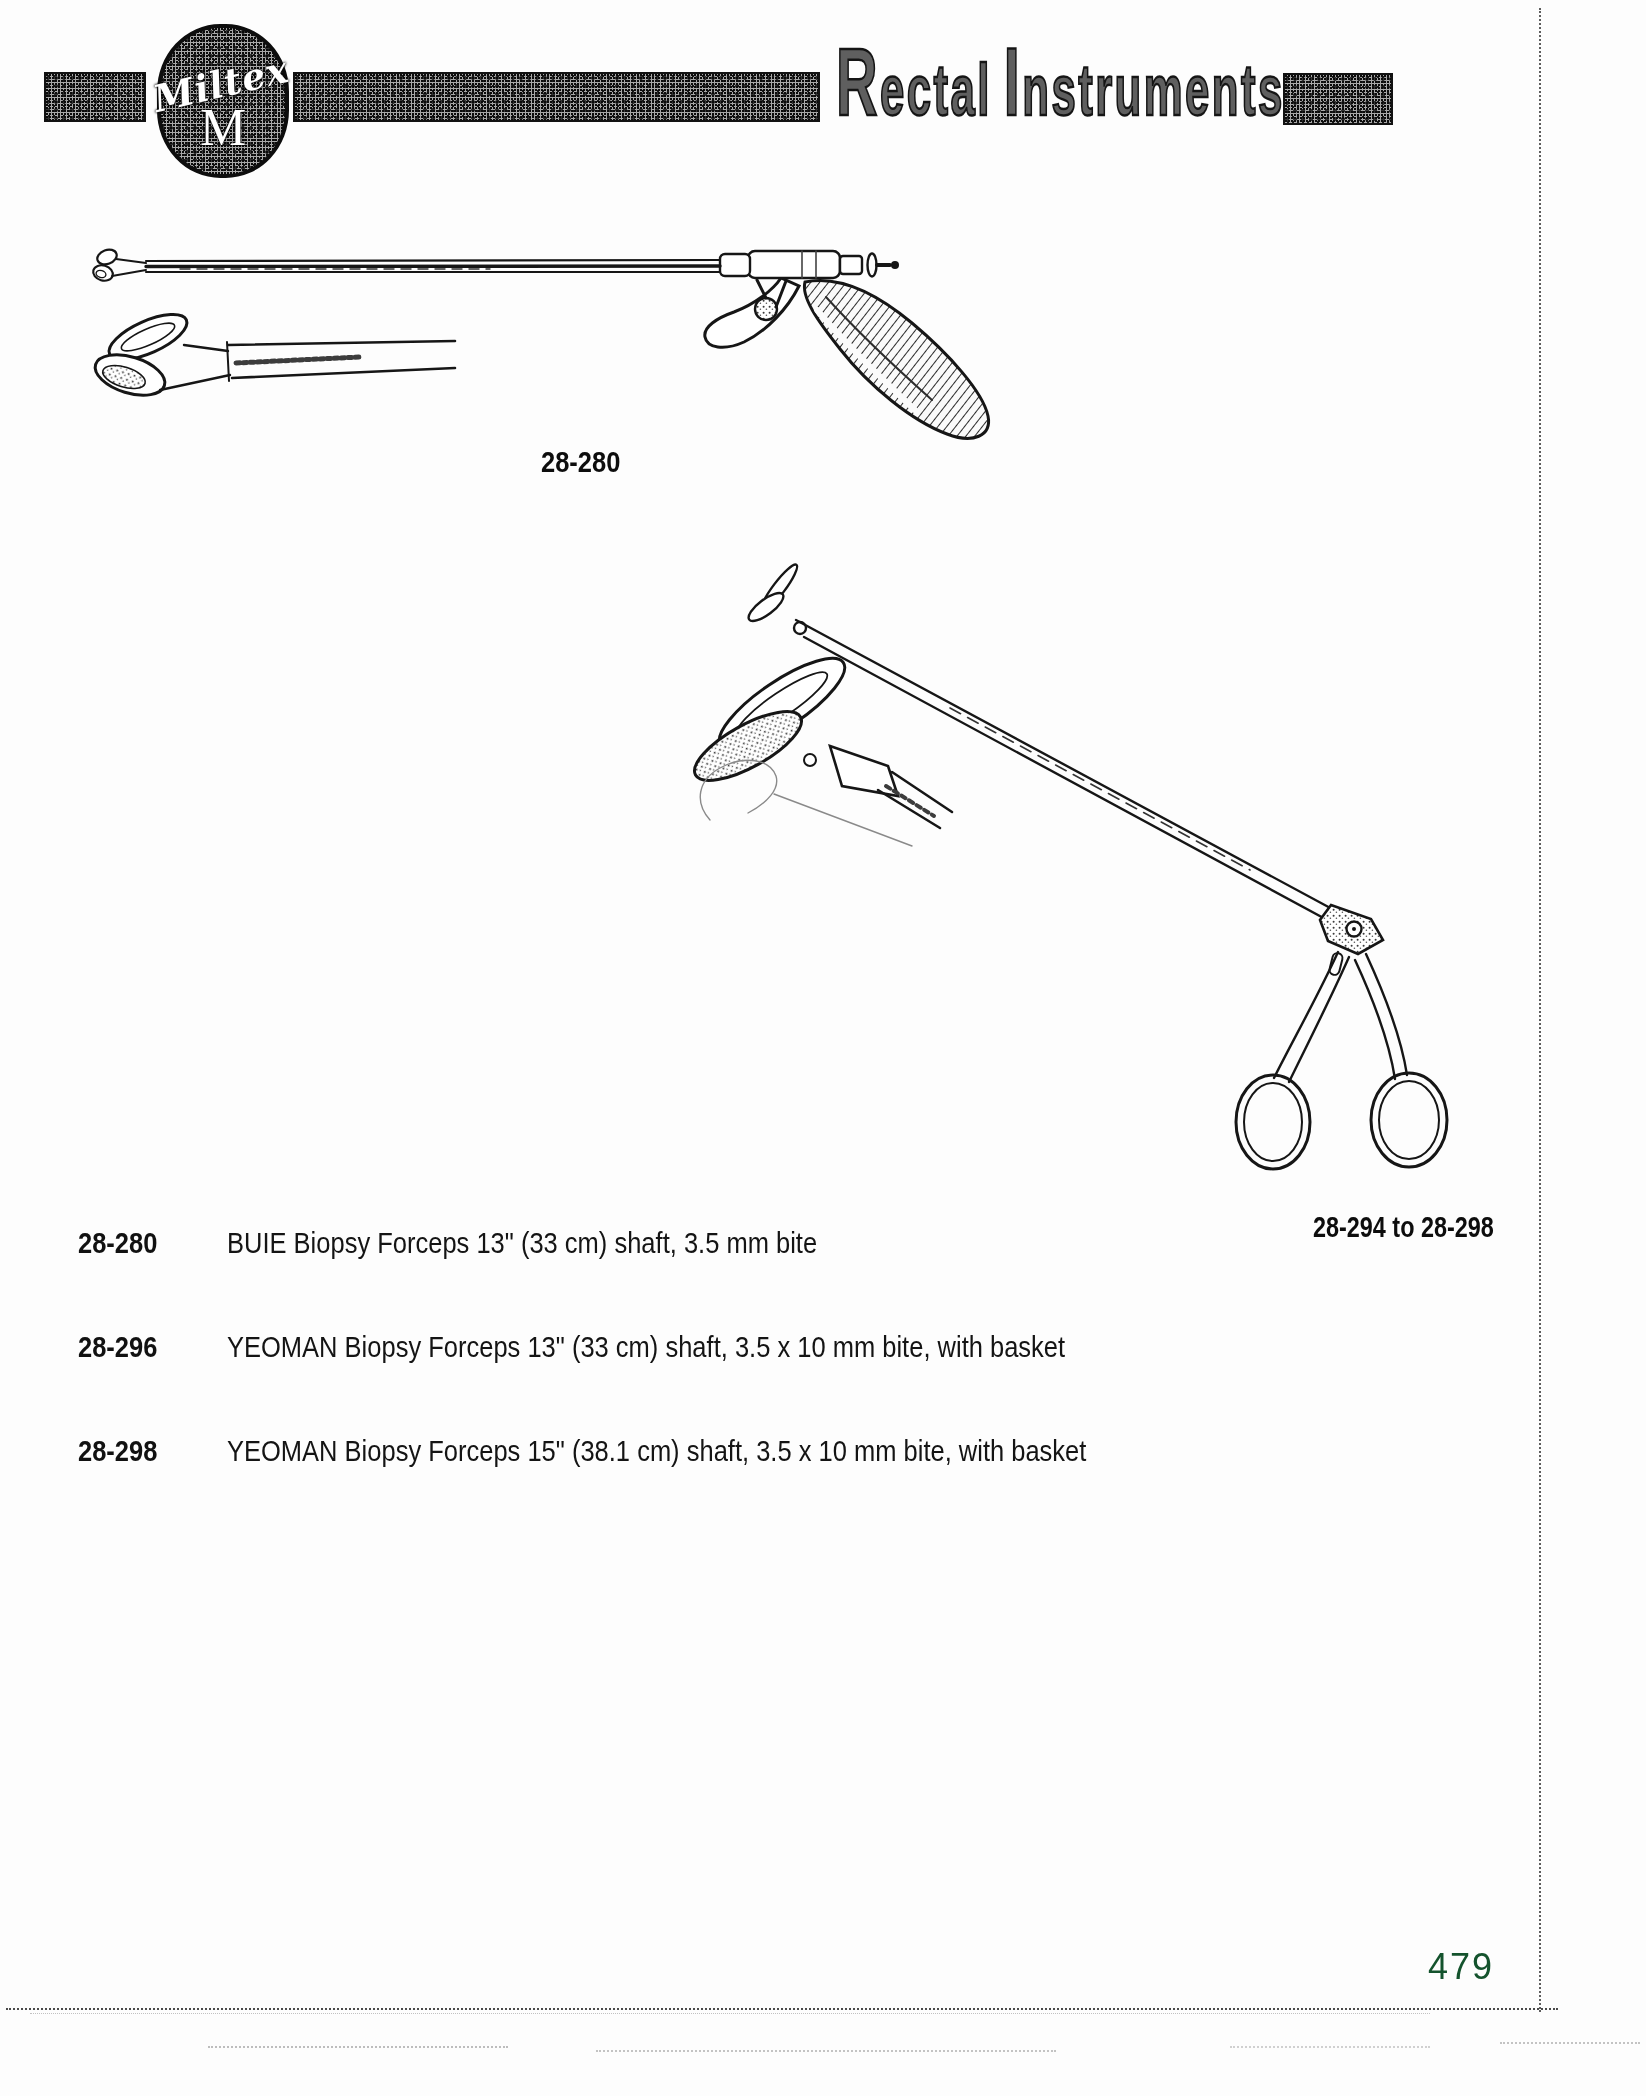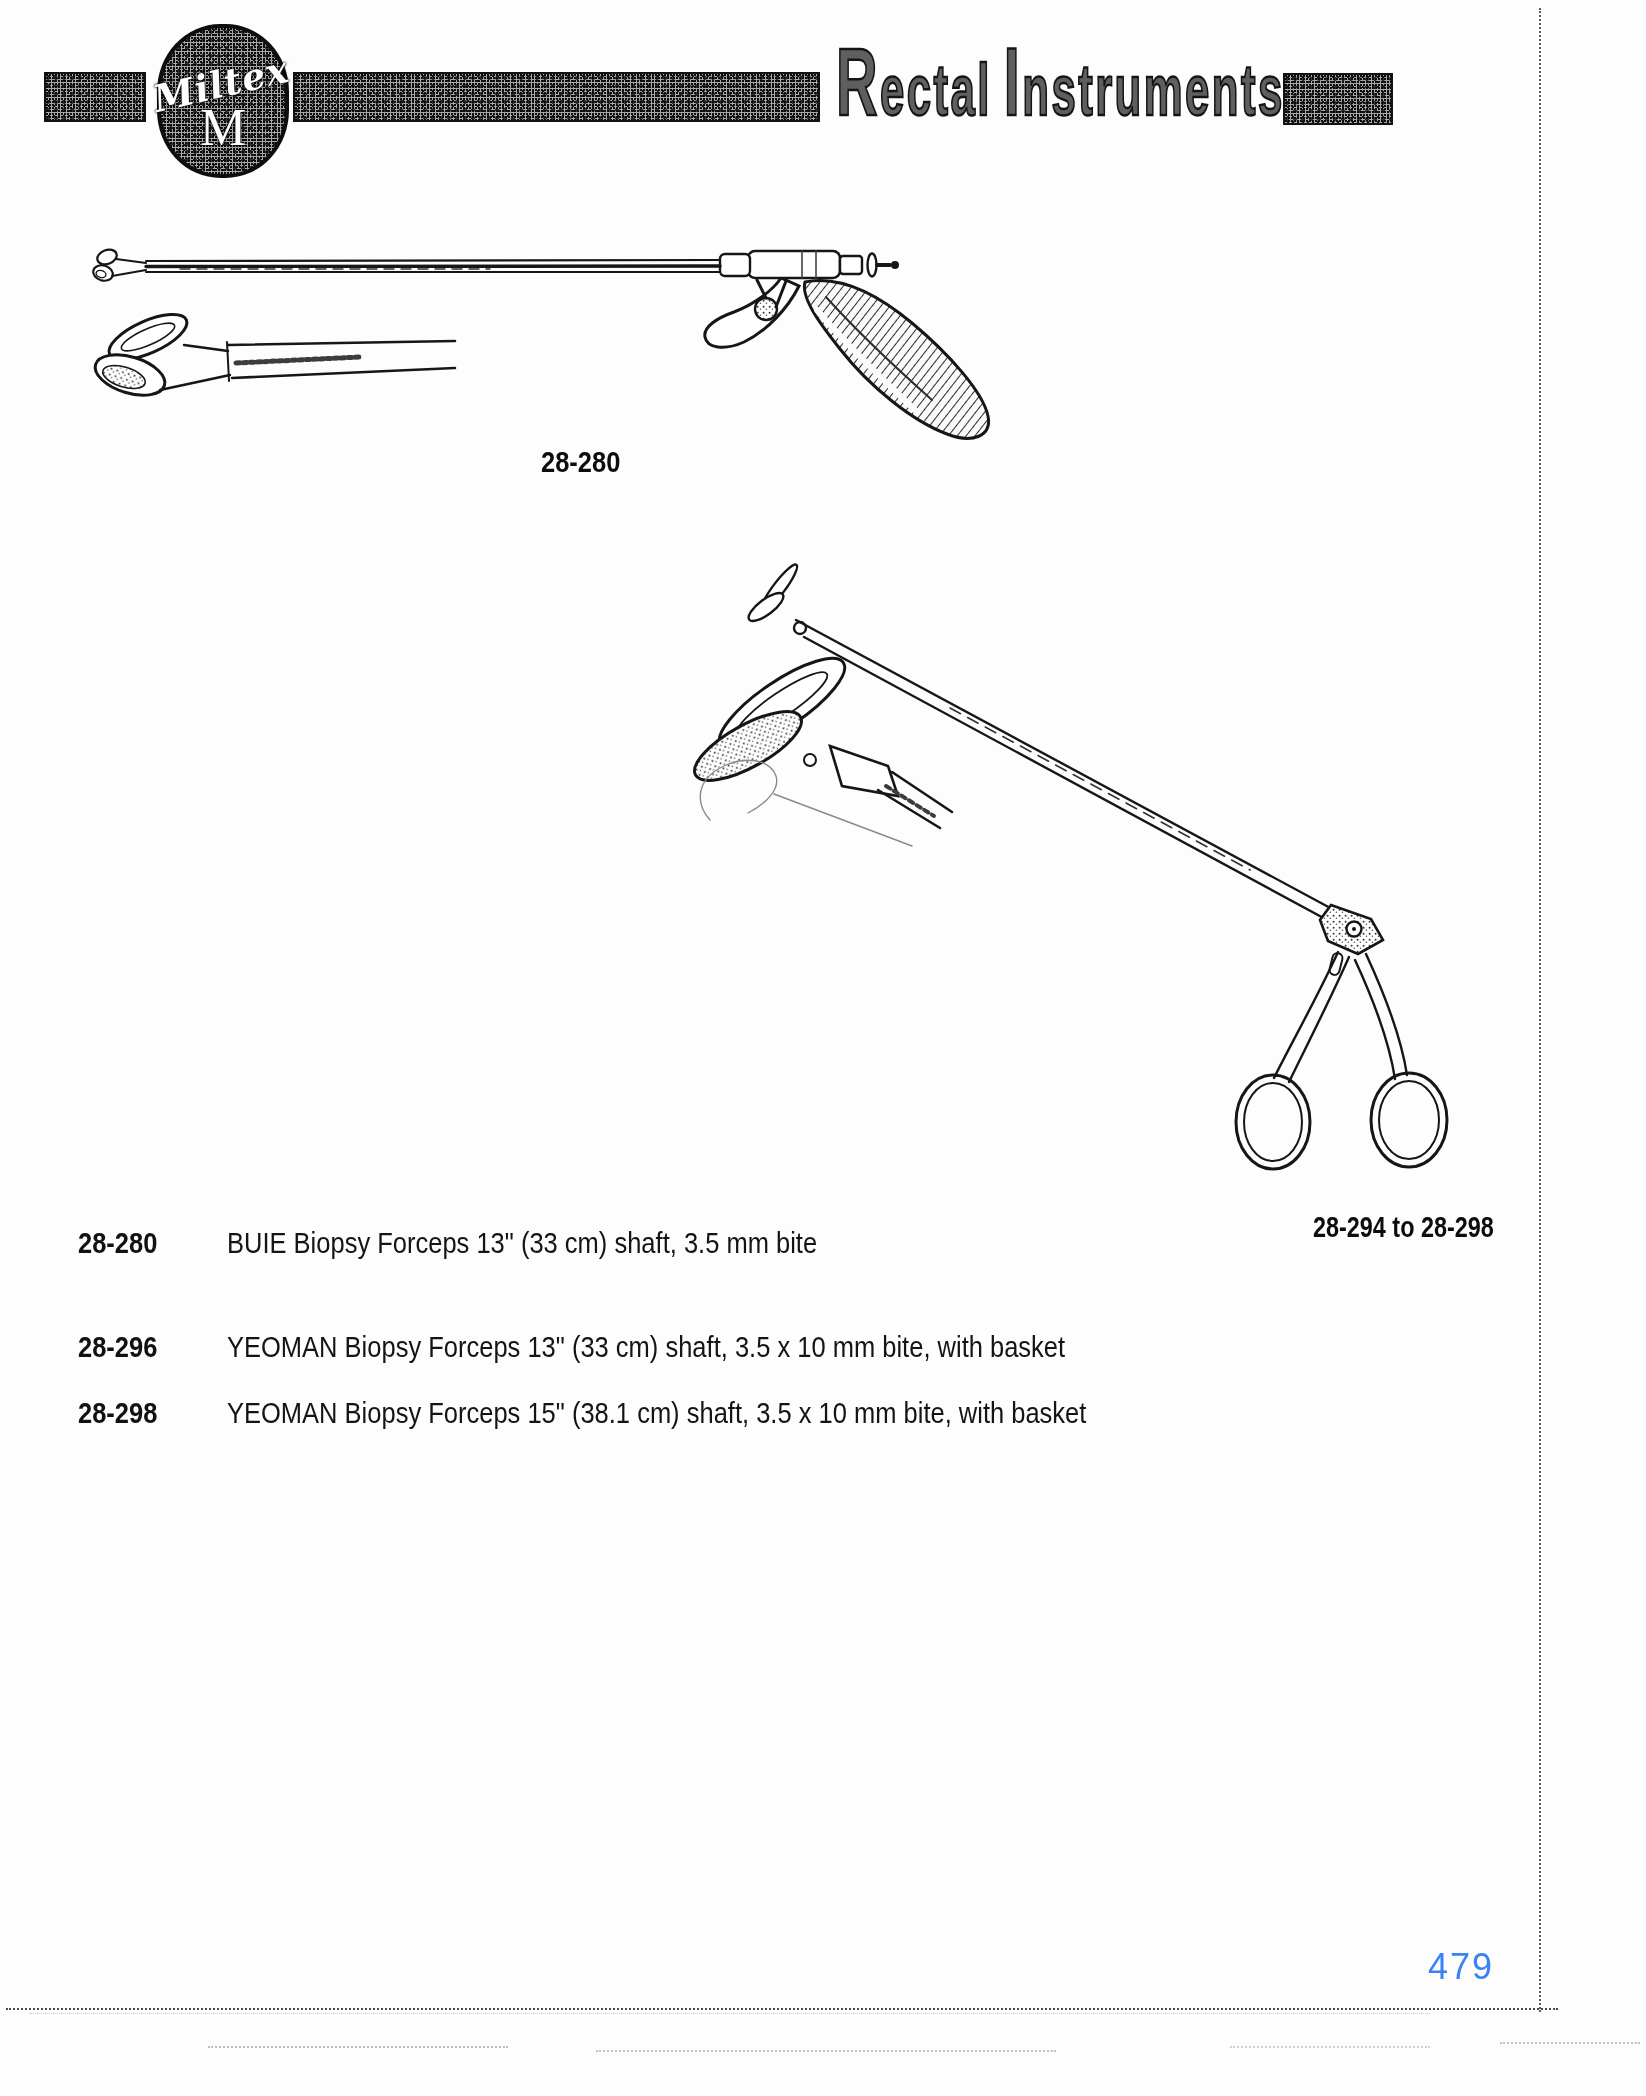--- a/index.html
+++ b/index.html
@@ -30,21 +30,21 @@
         letter-spacing:4px;transform:scaleX(.6);transform-origin:0 0;}
   .title .cap{font-size:96px;}
   .title .rest{font-size:73px;}
   .title .gap{display:inline-block;width:20px;}
   .figlabel{font-weight:700;font-size:30px;color:#0d0d0d;white-space:pre;}
   .cond{display:inline-block;transform:scaleX(.85);transform-origin:0 50%;white-space:pre;}
   .cond2{display:inline-block;transform:scaleX(.78);transform-origin:0 50%;white-space:pre;}
   .row{left:0;height:36px;width:1200px;}
   .row .code{position:absolute;left:78px;top:0;font-weight:700;font-size:30px;}
   .row .desc{position:absolute;left:227px;top:0;font-weight:400;font-size:30px;color:#141414;}
-  .pagenum{left:1428px;top:1946px;font-size:36px;letter-spacing:2px;color:#3b82f6;}
+  .pagenum{left:1428px;top:1946px;font-size:36px;letter-spacing:2px;color:#14532d;}
   .vedge{left:1539px;top:8px;height:2004px;width:0;border-left:2px dotted #5d5d5d;}
   .hrule{left:6px;top:2008px;width:1552px;border-top:2px dotted #4a4a4a;}
   .hrule2{left:30px;top:2013px;width:1400px;border-top:1px dotted #9a9a9a;opacity:.6;}
   .dust1{left:208px;top:2046px;width:300px;border-top:2px dotted #8a8a8a;opacity:.55;}
   .dust2{left:596px;top:2050px;width:460px;border-top:2px dotted #8a8a8a;opacity:.5;}
   .dust3{left:1230px;top:2046px;width:200px;border-top:2px dotted #9a9a9a;opacity:.45;}
   .dust4{left:1500px;top:2042px;width:140px;border-top:2px dotted #8a8a8a;opacity:.5;}
 </style>
 </head>
 <body>
@@ -178,21 +178,21 @@
   </div>
 
   <div class="abs row" style="top:1226px;">
     <span class="code cond">28-280</span>
     <span class="desc cond">BUIE Biopsy Forceps 13" (33 cm) shaft, 3.5 mm bite</span>
   </div>
   <div class="abs row" style="top:1330px;">
     <span class="code cond">28-296</span>
     <span class="desc cond">YEOMAN Biopsy Forceps 13" (33 cm) shaft, 3.5 x 10 mm bite, with basket</span>
   </div>
-  <div class="abs row" style="top:1396px;">
+  <div class="abs row" style="top:1434px;">
     <span class="code cond">28-298</span>
     <span class="desc cond">YEOMAN Biopsy Forceps 15" (38.1 cm) shaft, 3.5 x 10 mm bite, with basket</span>
   </div>
 
   <div class="abs pagenum">479</div>
   <div class="abs vedge"></div>
   <div class="abs hrule"></div>
   <div class="abs hrule2"></div>
   <div class="abs dust1"></div>
   <div class="abs dust2"></div>

